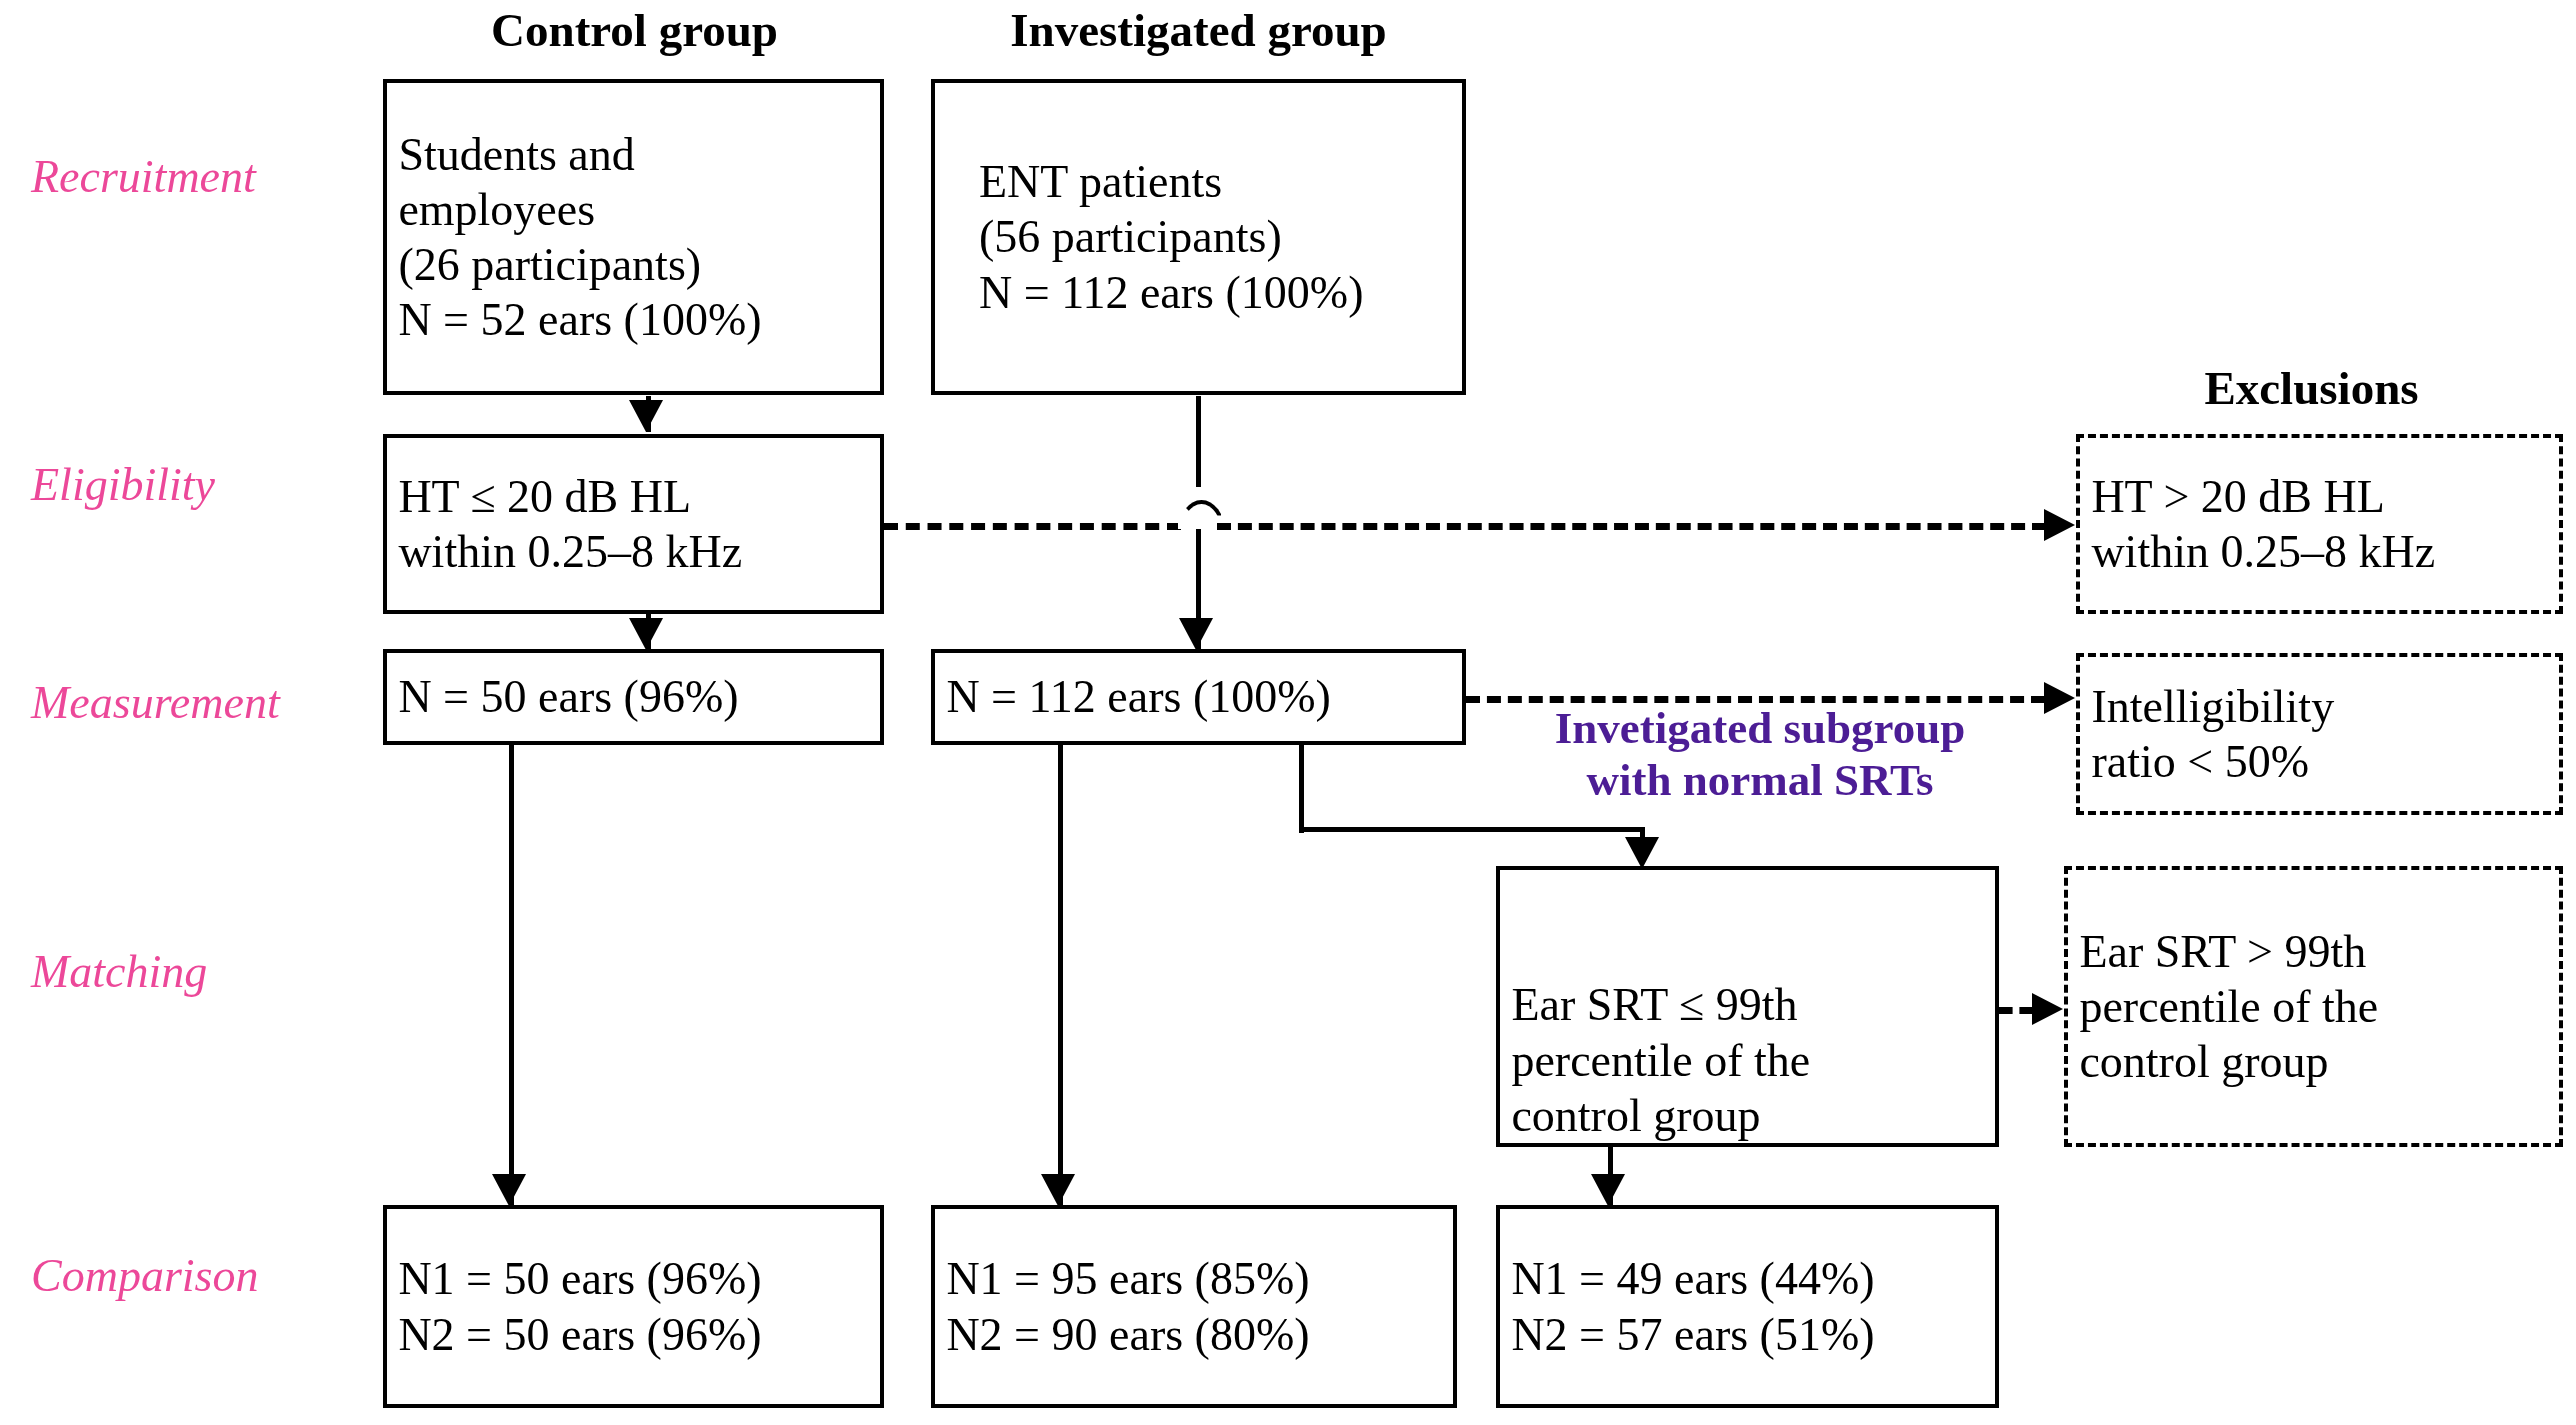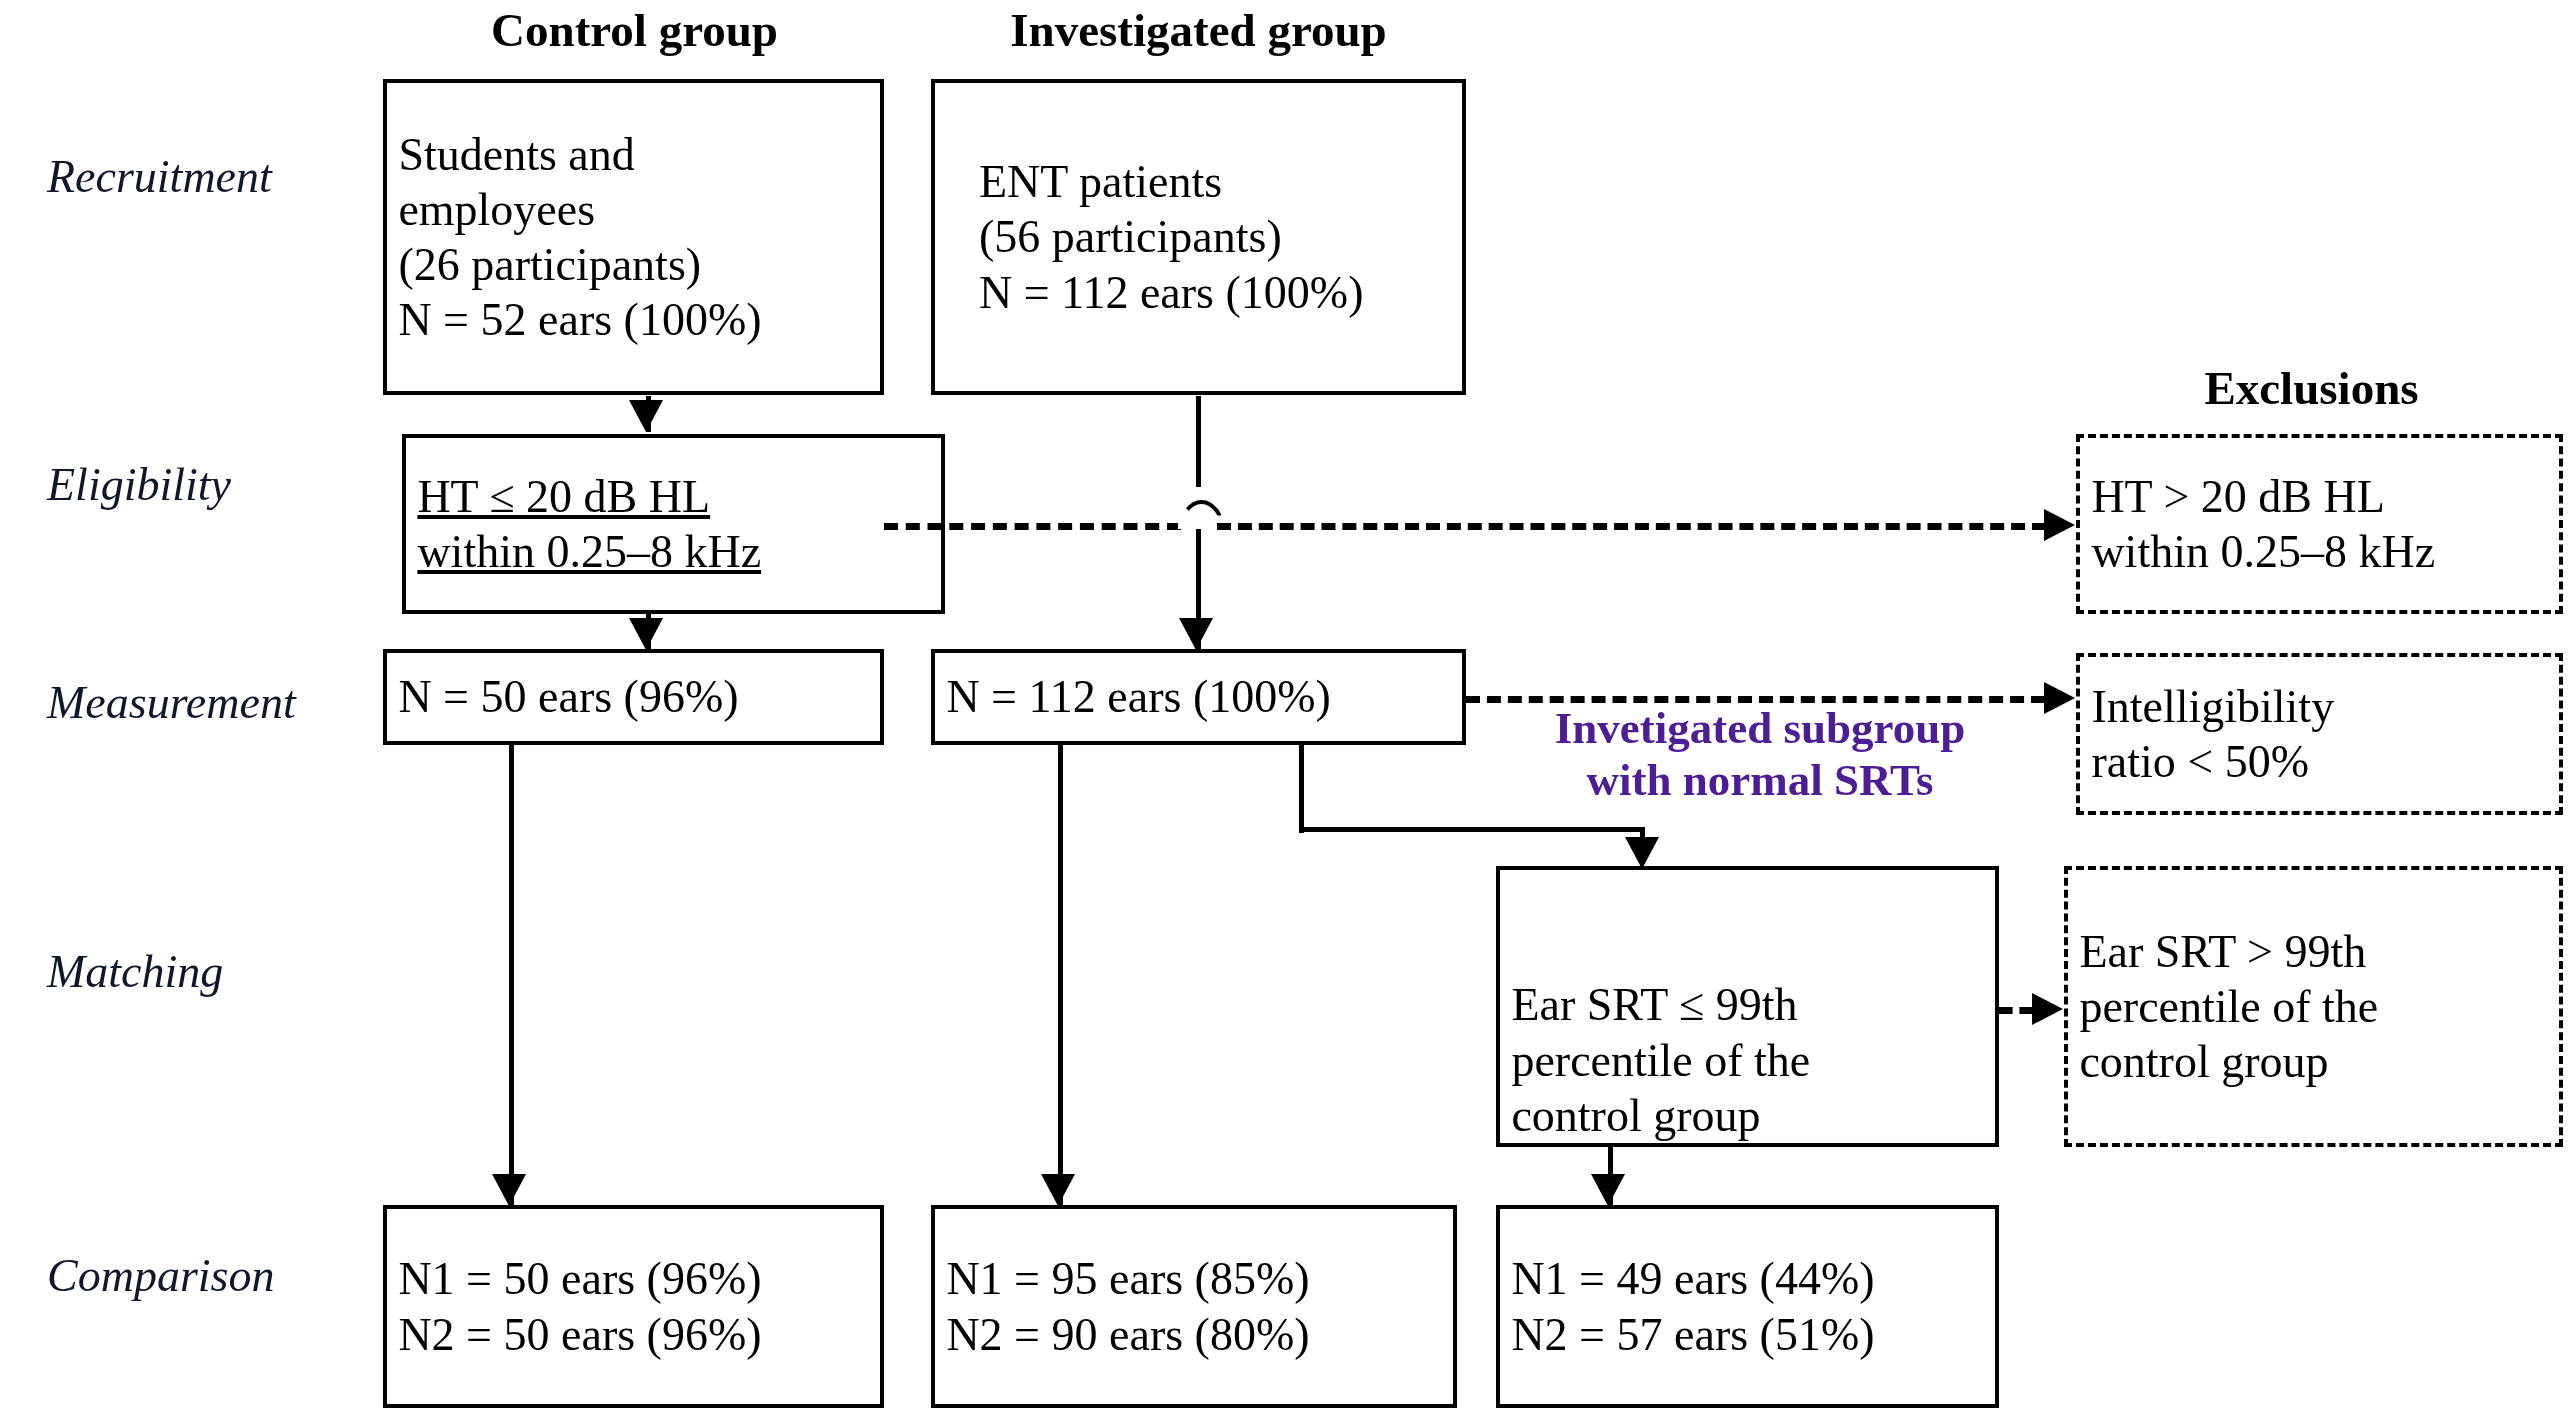--- a/index.html
+++ b/index.html
@@ -11,22 +11,21 @@
     color:#000000;
     overflow:hidden;
   }
   
   .stage-label{
     position:absolute;
     font-style:italic;
     font-size:46px;
     line-height:1;
     white-space:nowrap;
-    color:#0f172a;
-    margin-left:16px;
+    color:#ec4899;
   }
   
   .col-head{
     position:absolute;
     font-weight:bold;
     font-size:47px;
     line-height:1;
     white-space:nowrap;
     text-align:center;
     color:#000;
@@ -143,21 +142,21 @@
     <div class="line">(56 participants)</div>
     <div class="line">N = 112 ears (100%)</div>
   </div>
 
   <div class="vline" style="left:646px;top:396px;height:36px;"></div>
   <div class="arrow-down" style="left:629px;top:400px;"></div>
 
   <div class="vline" style="left:1196px;top:396px;height:253px;"></div>
   <div class="arrow-down" style="left:1179px;top:618px;"></div>
 
-  <div class="box" style="left:402px;top:434px;width:543px;height:180px;text-decoration:underline;">
+  <div class="box" style="left:383px;top:434px;width:501px;height:180px;">
     <div class="line">HT ≤ 20 dB HL</div>
     <div class="line">within 0.25–8 kHz</div>
   </div>
 
   <div class="box dashed" style="left:2076px;top:434px;width:487px;height:180px;">
     <div class="line">HT &gt; 20 dB HL</div>
     <div class="line">within 0.25–8 kHz</div>
   </div>
 
   <div class="hdash" style="left:884px;top:523px;width:297px;"></div>

